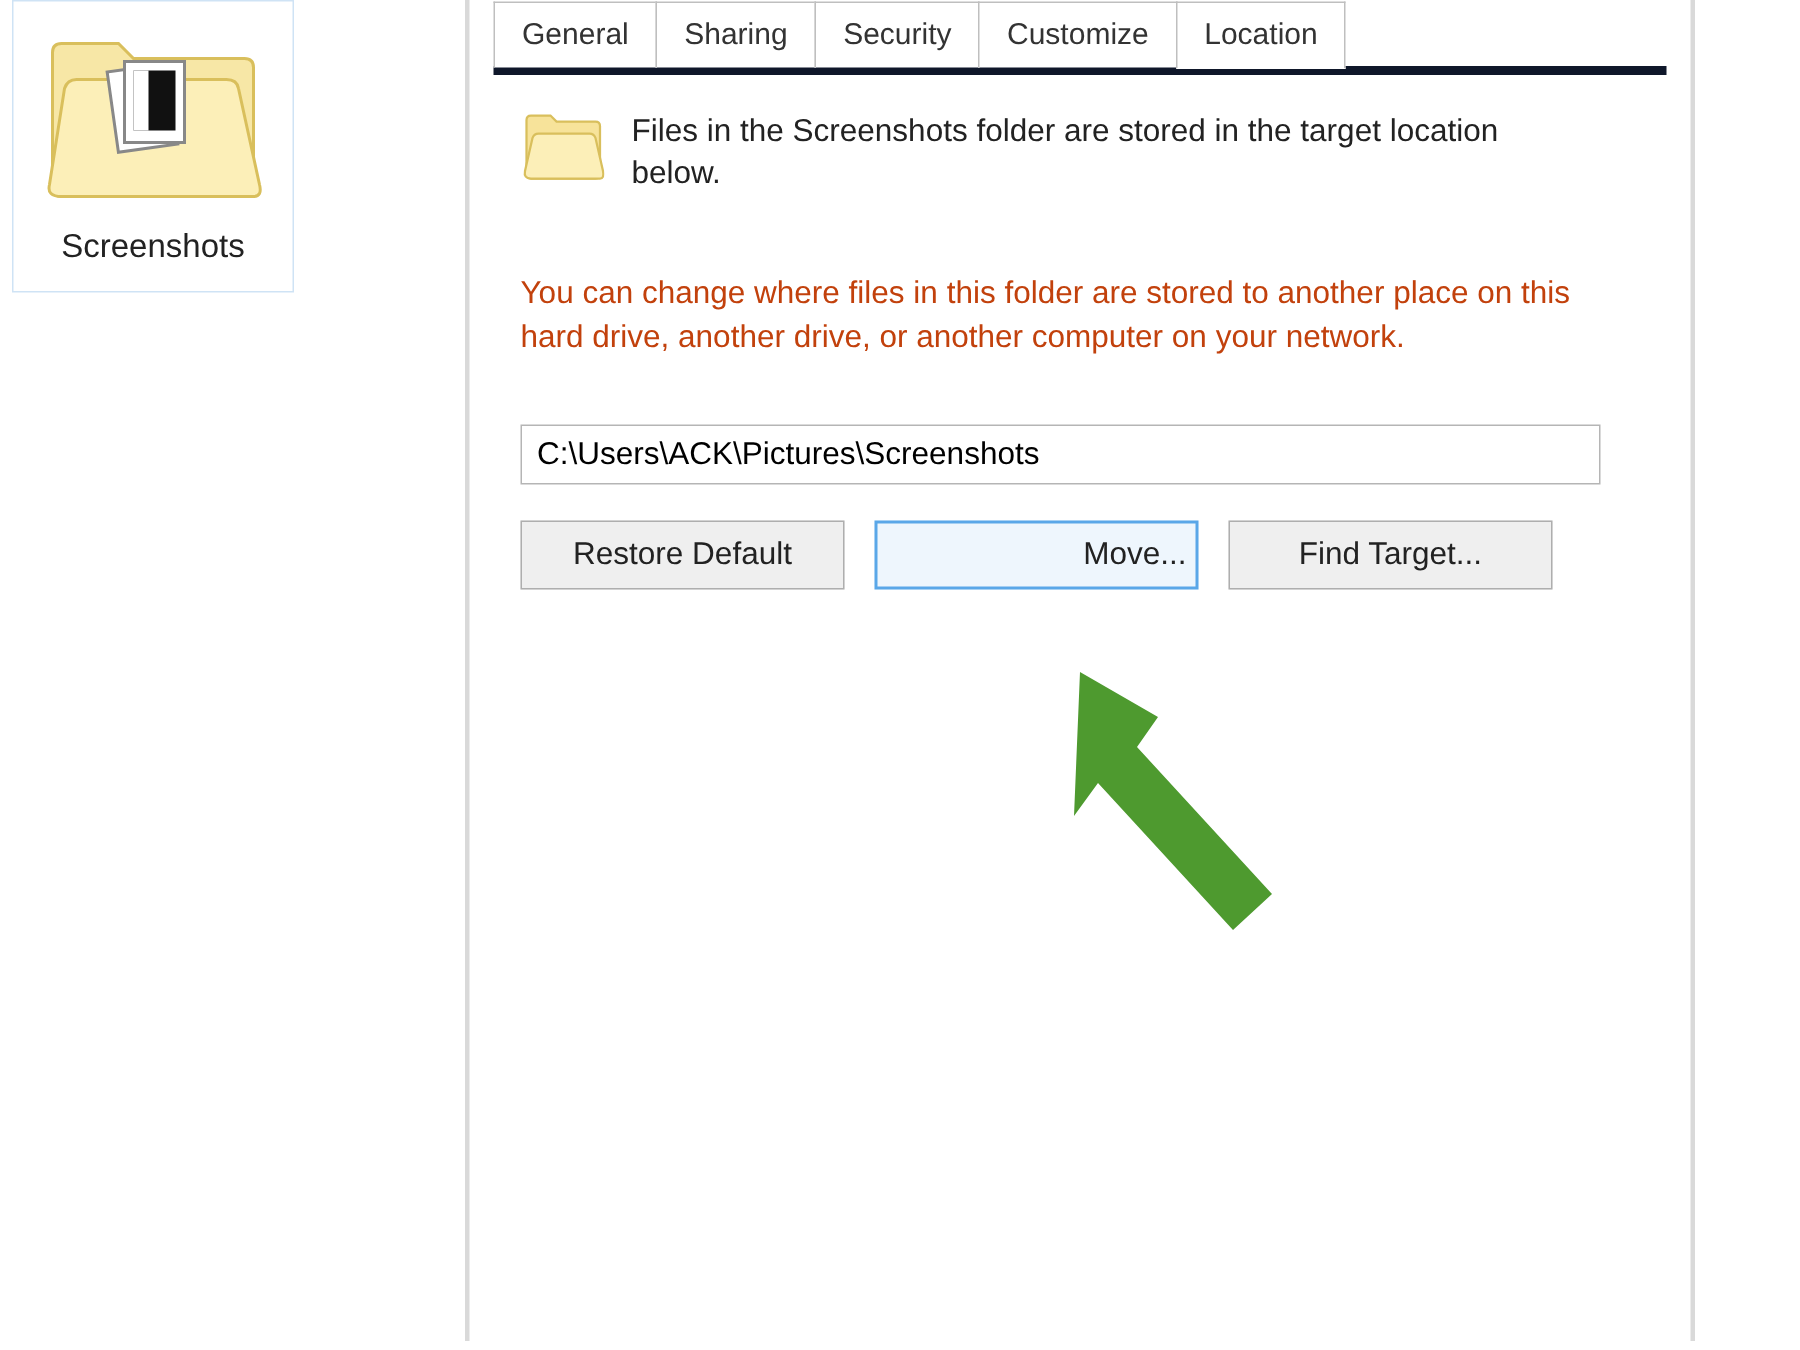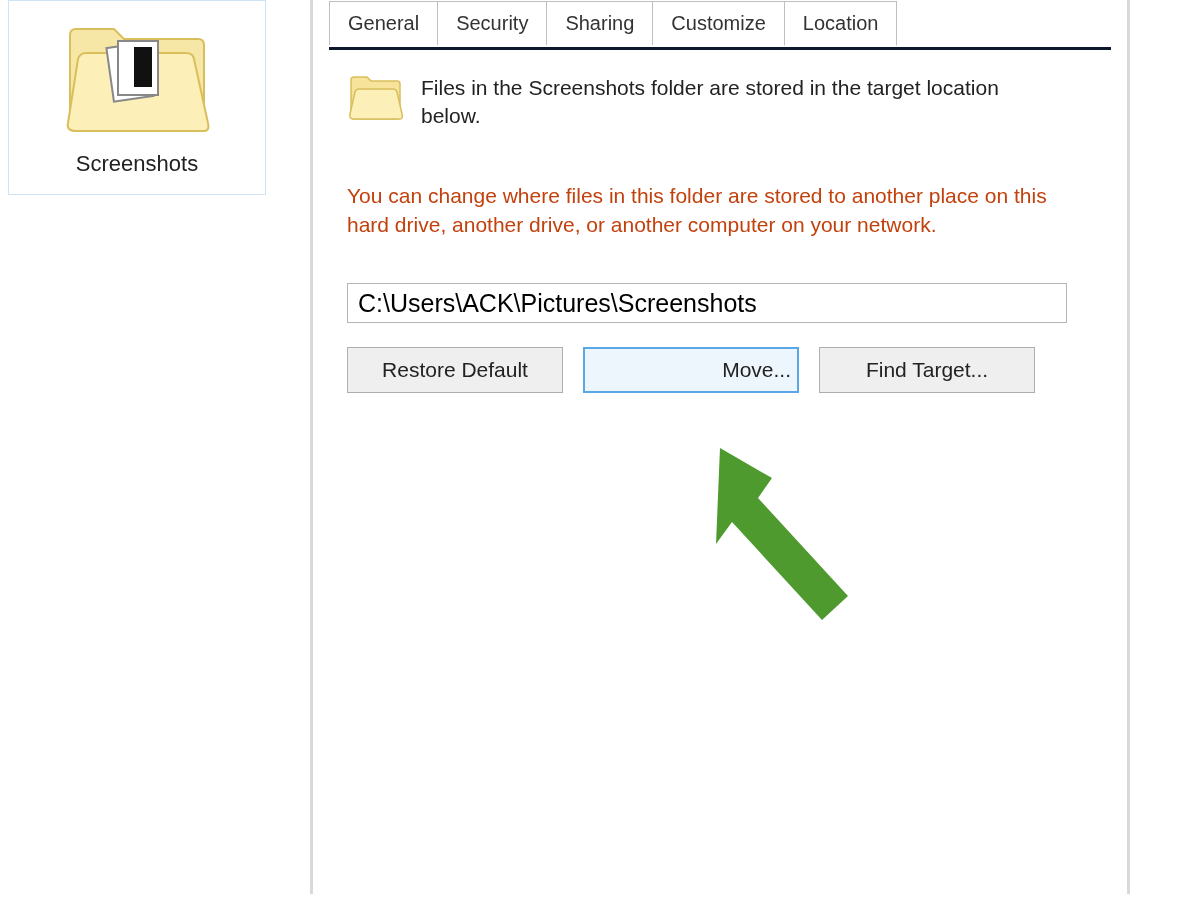--- a/index.html
+++ b/index.html
@@ -15,21 +15,21 @@
   .canvas {
     position: relative;
     width: 1200px; height: 900px;
     background: #fff;
   }
 
   
   .folder-block {
     position: absolute;
     left: 8px; top: 0px;
-    width: 258px; height: 195px;
+    width: 188px; height: 195px;
     border: 1px solid #cfe3f5;
     background: #fff;
     padding-top: 8px;
     text-align: center;
   }
   .folder-icon-wrap {
     width: 100%; height: 140px;
     display: flex; align-items: center; justify-content: center;
   }
   .folder-label {
@@ -47,21 +47,21 @@
     border-right: 3px solid #d9d9d9;
     background: #fff;
   }
 
   .tabstrip {
     position: relative;
     height: 50px;
     margin: 6px 16px 0 16px;
     display: flex;
     align-items: flex-start;
-    border-bottom: 3px solid #0f172a;
+    border-bottom: 6px solid #0f172a;
   }
   .tab {
     padding: 10px 18px 10px 18px;
     border: 1px solid #bfbfbf;
     border-bottom: none;
     background: #ffffff;
     color: #333;
     font-size: 20px;
     margin-right: -1px;
     cursor: pointer;
@@ -98,21 +98,21 @@
     max-width: 700px;
   }
 
   .path-input {
     margin-top: 44px;
     width: 720px;
     height: 40px;
     border: 1px solid #b5b5b5;
     background: #fff;
     padding: 4px 10px;
-    font-size: 25px;
+    font-size: 21px;
     font-family: inherit;
     color: #000;
   }
 
   .button-row {
     margin-top: 24px;
     display: flex;
     gap: 20px;
   }
   .win-btn {
@@ -158,22 +158,22 @@
         <rect x="62" y="28" width="10" height="40" fill="#fff"></rect>
       </svg>
     </div>
     <div class="folder-label">Screenshots</div>
   </div>
 
   <div class="dialog">
 
     <div class="tabstrip">
       <div class="tab">General</div>
+      <div class="tab">Sharing</div>
       <div class="tab">Security</div>
-      <div class="tab">Sharing</div>
       <div class="tab">Customize</div>
       <div class="tab active">Location</div>
     </div>
 
     <div class="tab-body">
 
       <div class="intro-row">
         <div class="small-folder-icon">
           <svg width="56" height="48" viewBox="0 0 56 48">
             <path d="M4 12 L4 42 Q4 45 7 45 L50 45 Q53 45 53 42 L53 10 Q53 7 50 7 L24 7 L20 3 L7 3 Q4 3 4 6 Z" fill="#f7e39a" stroke="#d9bf5c" stroke-width="1.5"></path>

